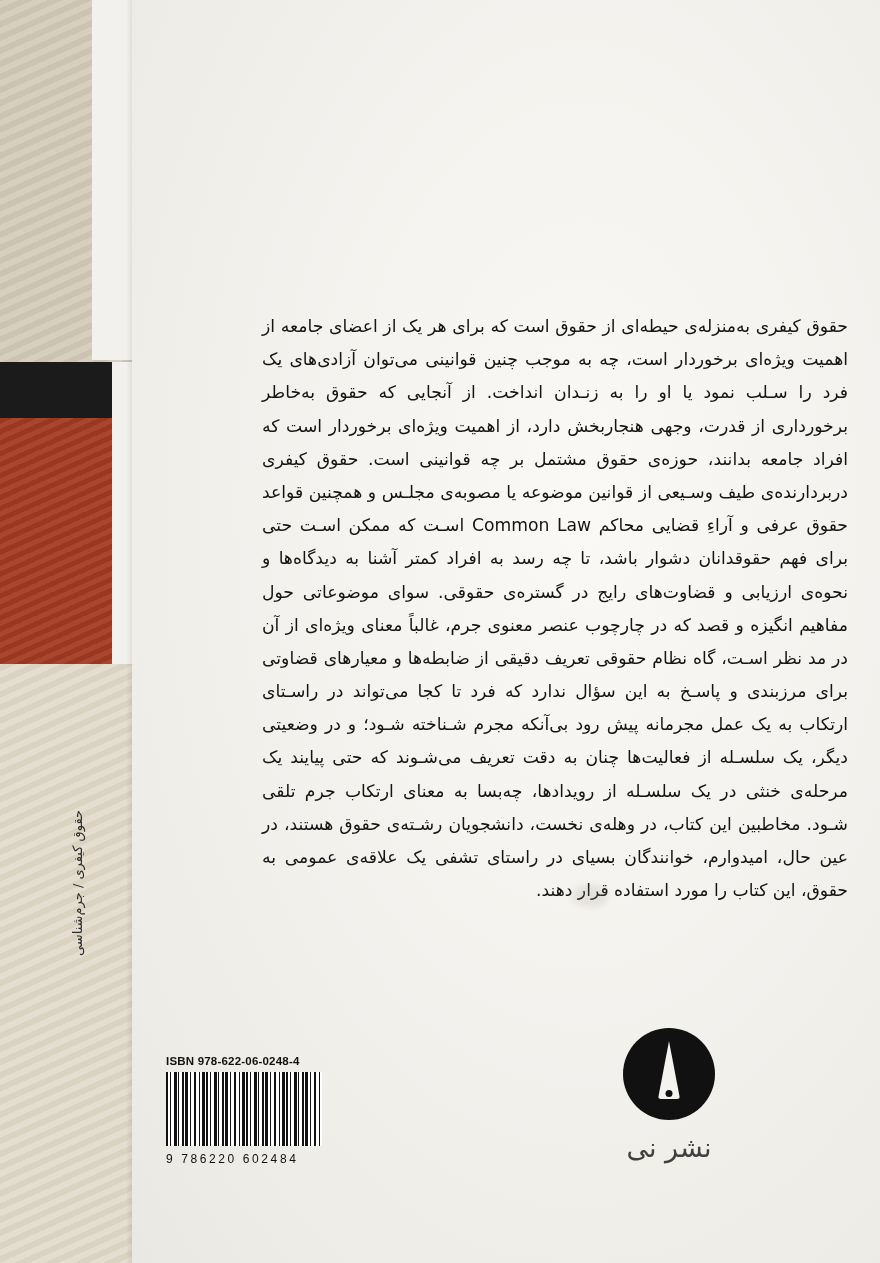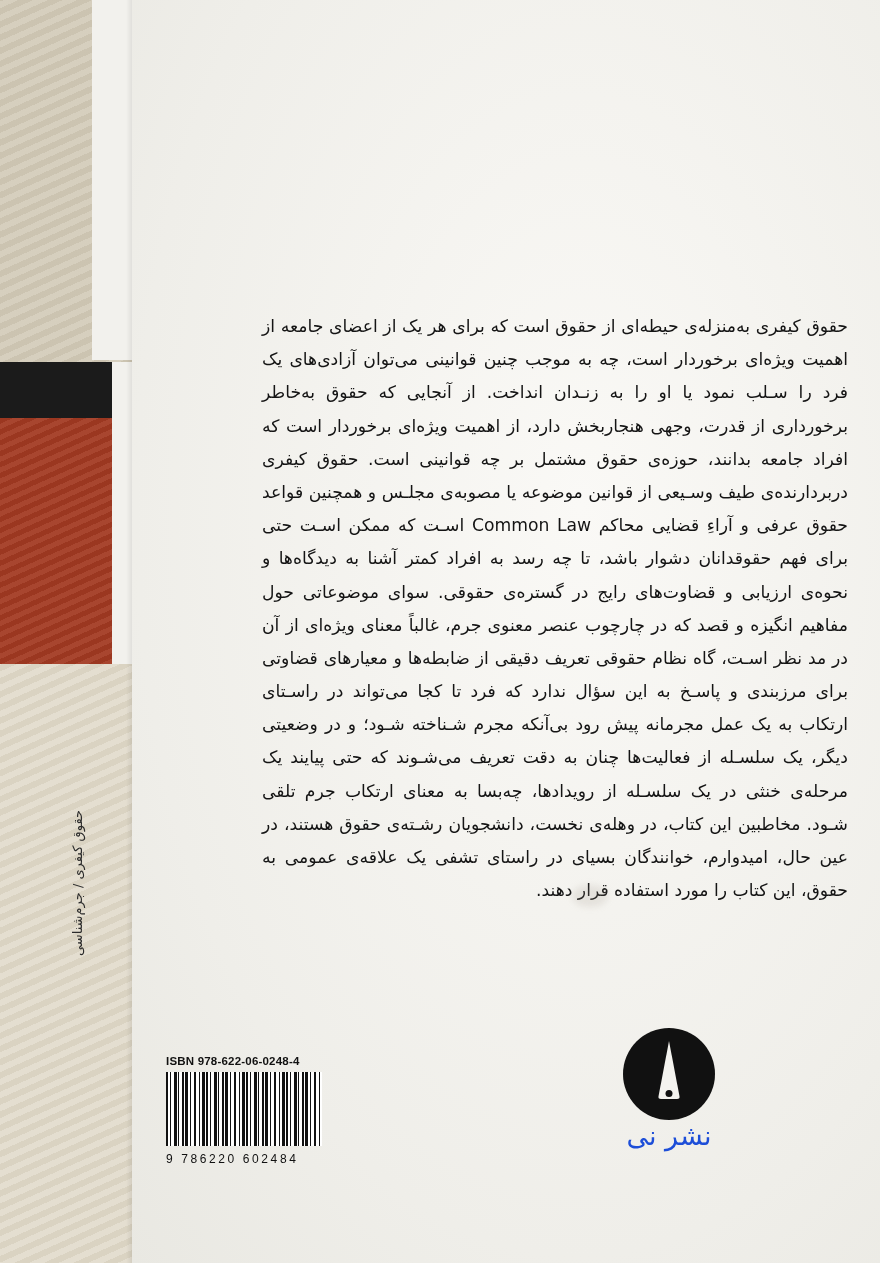--- a/index.html
+++ b/index.html
@@ -222,22 +222,23 @@
     position: absolute;
     left: 50%;
     top: 62px;
     width: 7px;
     height: 7px;
     border-radius: 50%;
     background: #111;
     transform: translateX(-50%);
   }
   .publisher-name {
+    margin-top: 12px;
     font-size: 27px;
-    color: #1d4ed8;
+    color: #404040;
     font-family: "DejaVu Sans", "Liberation Sans", sans-serif;
     letter-spacing: 1px;
   }
 
   .smudge {
     position: absolute;
     left: 440px;
     top: 885px;
     width: 36px;
     height: 22px;

